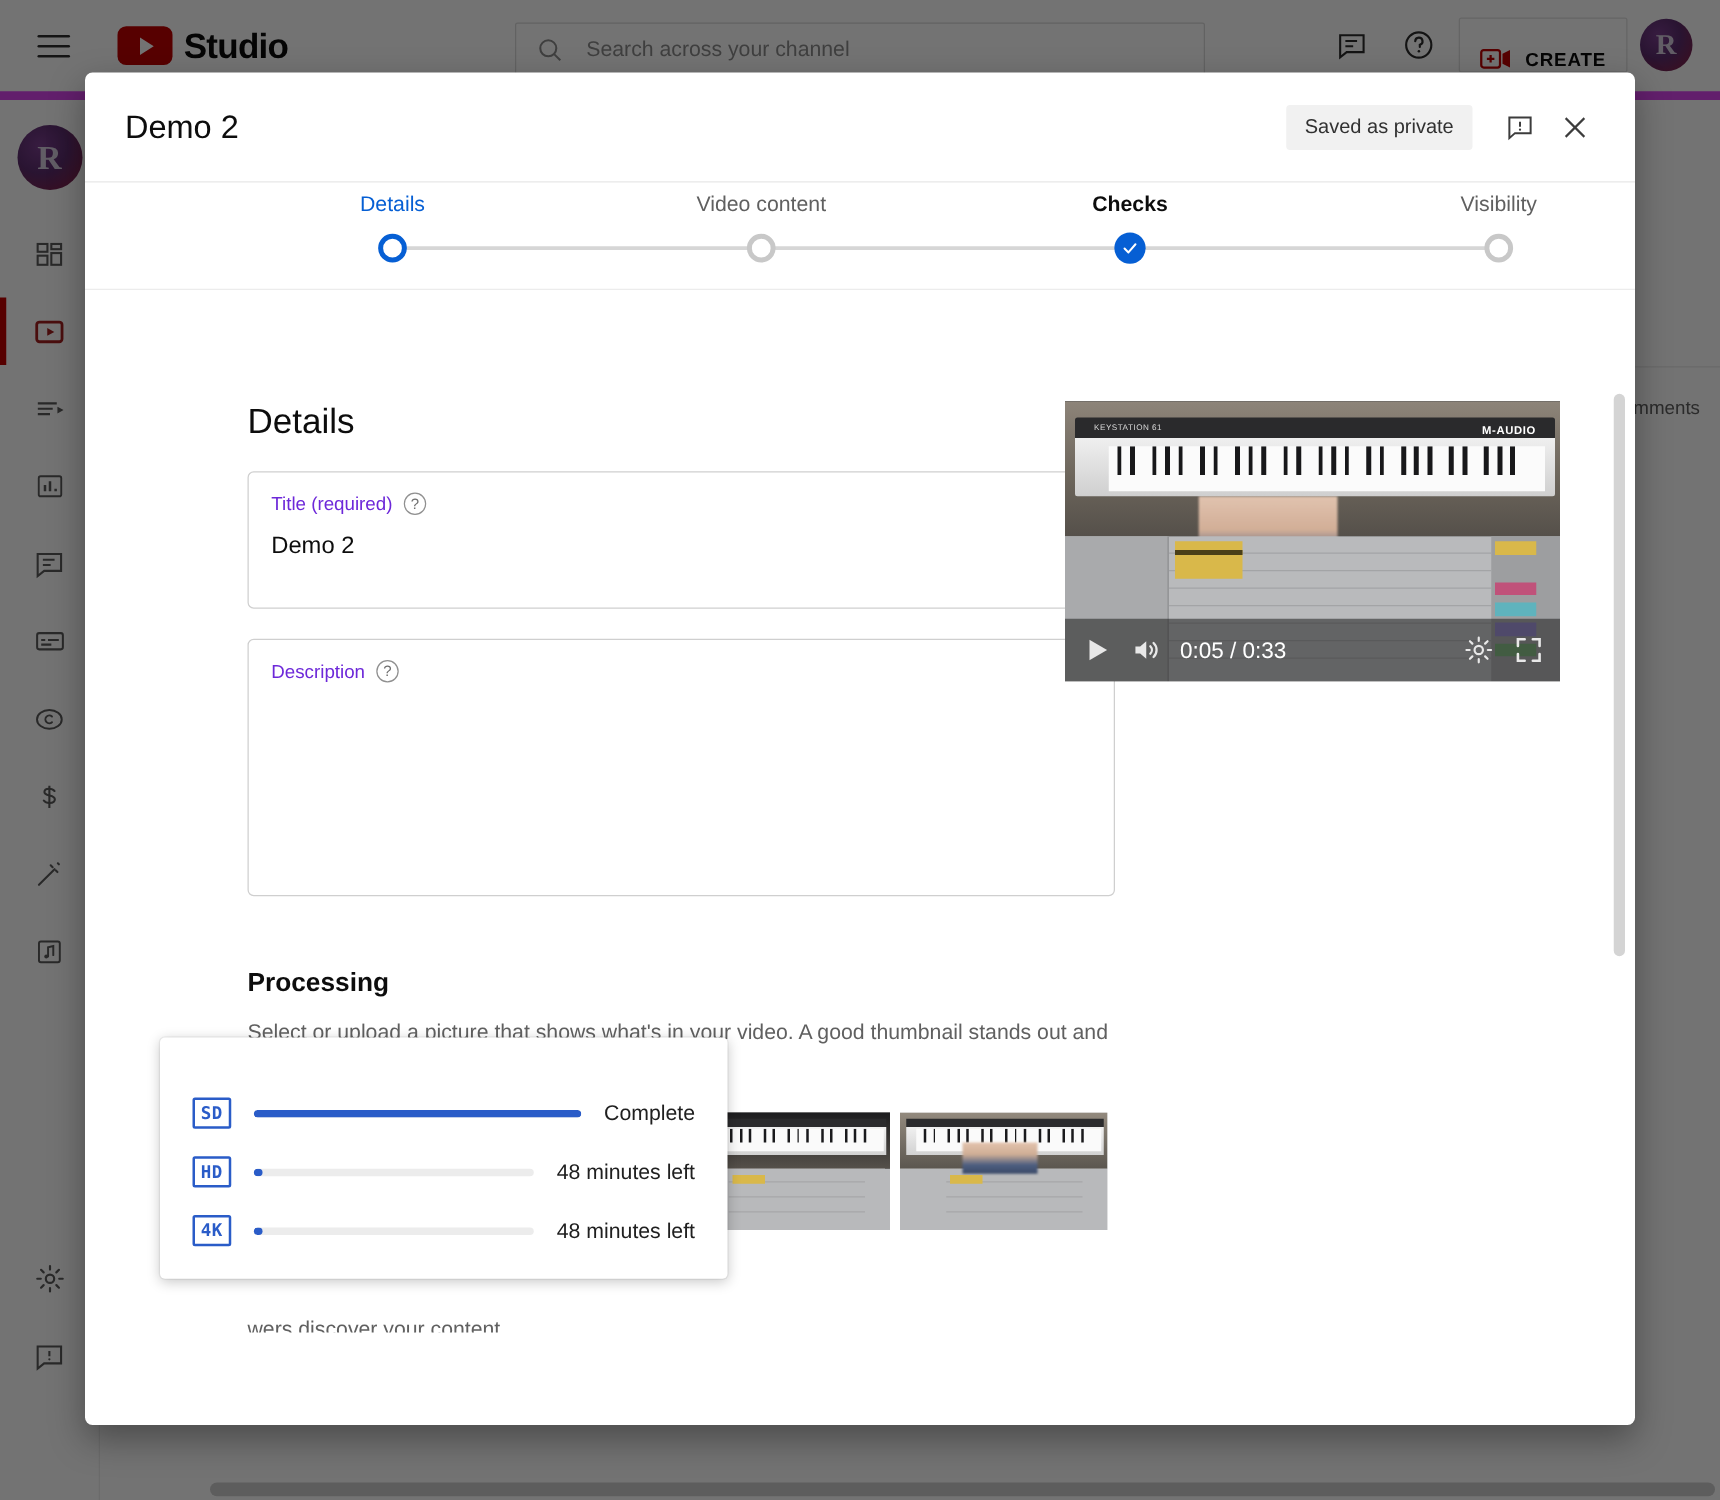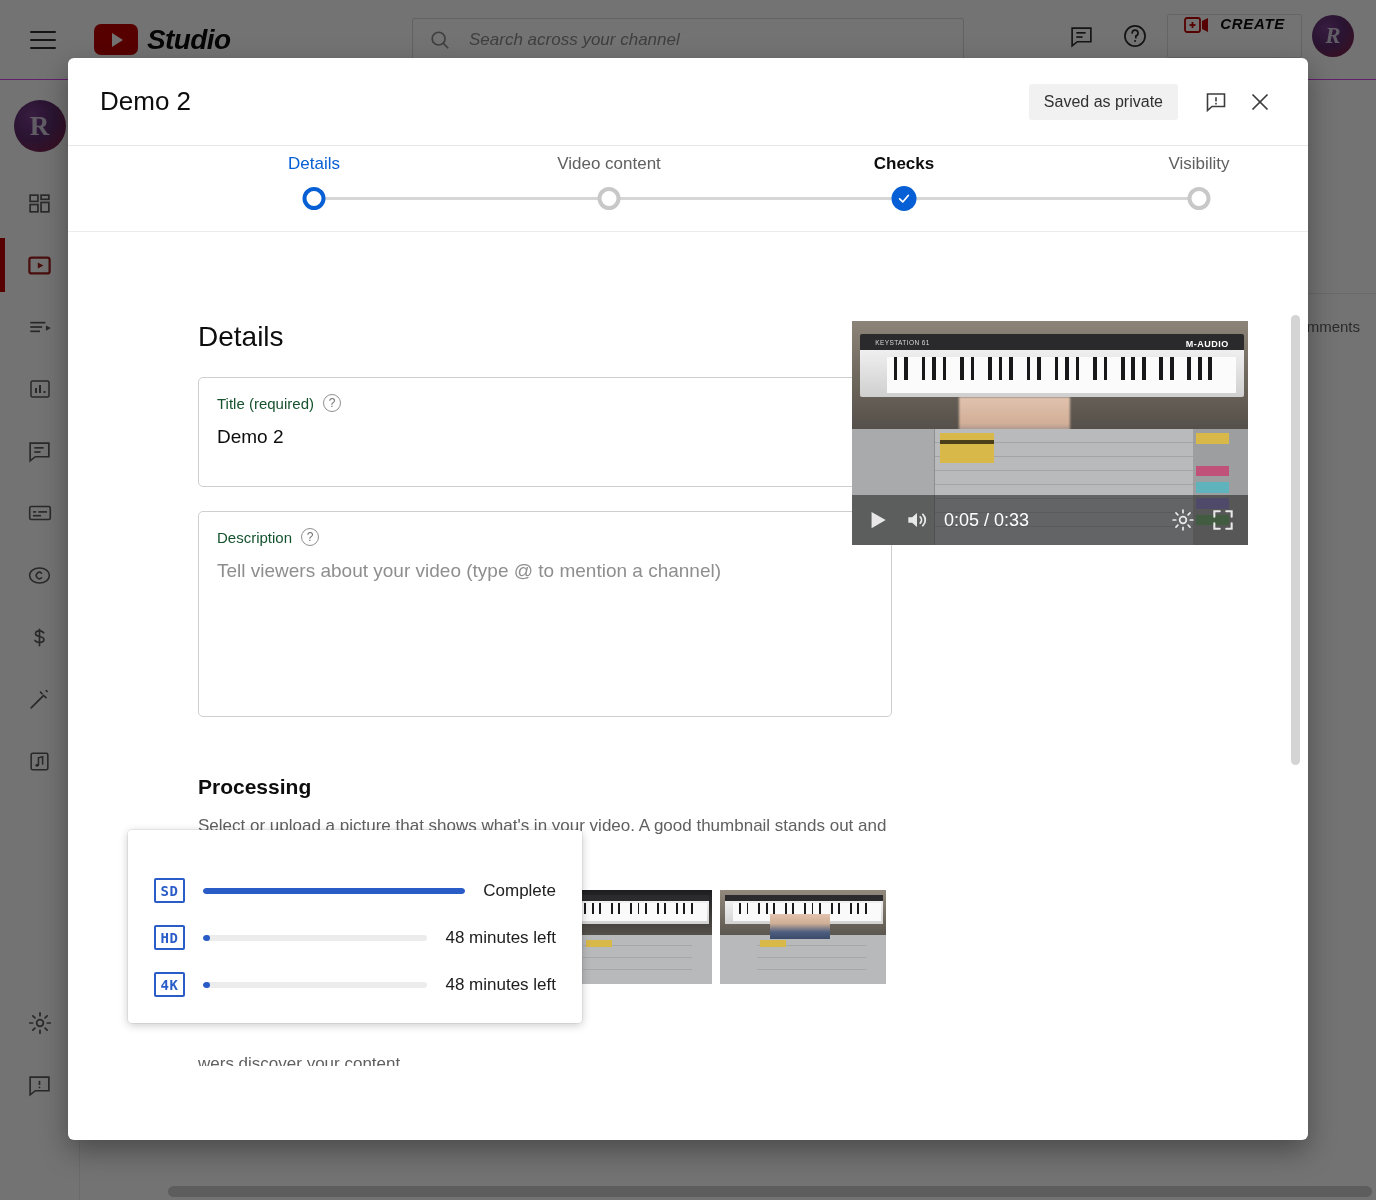--- a/index.html
+++ b/index.html
@@ -9,22 +9,21 @@
     font-family: "Liberation Sans", sans-serif;
     background: #ffffff;
   }
 
   
   #bg-app { position: absolute; inset: 0; background: #ffffff; }
 
   #bg-header {
     position: absolute; top: 0; left: 0; right: 0; height: 80px;
     background: #ffffff; display: flex; align-items: center;
-    border-bottom: 1px solid #d946ef;
-    font-style: italic;
+    border-bottom: 7px solid #d946ef;
   }
   .hamburger { margin-left: 30px; width: 26px; display: flex; flex-direction: column; gap: 6px; }
   .hamburger i { display: block; height: 2px; background: #303030; border-radius: 1px; }
 
   .yt-logo { display: flex; align-items: center; gap: 9px; margin-left: 38px; }
   .yt-mark {
     width: 44px; height: 31px; background: #c00000; border-radius: 7px;
     display: flex; align-items: center; justify-content: center;
   }
   .yt-mark .tri {
@@ -37,21 +36,21 @@
   #bg-search {
     position: absolute; left: 412px; top: 18px; width: 552px; height: 44px;
     border: 1px solid #d9d9d9; border-radius: 2px; display: flex; align-items: center;
     padding: 0 16px; gap: 18px;
   }
   #bg-search .ph { color: #8d8d8d; font-size: 17px; }
 
   .hdr-right { position: absolute; right: 22px; top: 14px; display: flex; align-items: center; gap: 10px; }
   .hdr-icon { width: 44px; height: 44px; display: flex; align-items: center; justify-content: center; }
   .create-btn {
-    display: flex; align-items: flex-start; gap: 10px; height: 44px; padding: 0 16px;
+    display: flex; align-items: flex-end; gap: 10px; height: 44px; padding: 0 16px;
     border: 1px solid #e0e0e0; border-radius: 2px;
   }
   .create-btn .lbl { font-size: 15px; font-weight: 600; letter-spacing: .7px; color: #0d0d0d; }
   .avatar-circle {
     width: 42px; height: 42px; border-radius: 50%;
     background: radial-gradient(circle at 35% 32%, #7b3f8f 0%, #5c2d6e 45%, #8c1d3f 100%);
     display: flex; align-items: center; justify-content: center;
     color: #d8cfe0; font-size: 23px; font-weight: 600; font-family: "Liberation Serif", serif;
   }
 
@@ -140,21 +139,21 @@
   #reuse-details { font-size: 17px; font-weight: 600; letter-spacing: .4px; color: #065fd4; }
 
   .form-col { width: 694px; }
 
   .field {
     border: 1px solid #cfcfcf; border-radius: 5px; padding: 16px 18px 0 18px; margin-top: 24px;
   }
   #title-field { height: 110px; }
   #desc-field  { height: 206px; }
   .field-label { display: flex; align-items: center; gap: 9px; }
-  .field-label .txt { font-size: 15px; color: #14532d; }
+  .field-label .txt { font-size: 15px; color: #6d28d9; }
   .qmark {
     width: 18px; height: 18px; border-radius: 50%; border: 1.4px solid #909090;
     color: #707070; font-size: 12px; display: flex; align-items: center; justify-content: center;
   }
   .field-value { margin-top: 14px; font-size: 19px; color: #0d0d0d; }
   .field-value.placeholder { color: #8e8e8e; }
 
   
   #preview-panel { position: absolute; right: 60px; top: 88px; width: 396px; }
   #player {
@@ -491,21 +490,20 @@
             <span class="qmark">?</span>
           </div>
           <div class="field-value">Demo 2</div>
         </div>
 
         <div class="field" id="desc-field">
           <div class="field-label">
             <span class="txt">Description</span>
             <span class="qmark">?</span>
           </div>
-          <div class="field-value placeholder">Tell viewers about your video (type @ to mention a channel)</div>
         </div>
       </div>
 
       <div id="thumb-heading">Processing</div>
       <div id="thumb-desc">
         <span>Select or upload a picture that shows what's in your video. A good thumbnail stands out and draws viewers' attention. </span><a>Learn more</a>
       </div>
 
       <div id="thumb-strip">
         <div class="thumb upload"></div>

